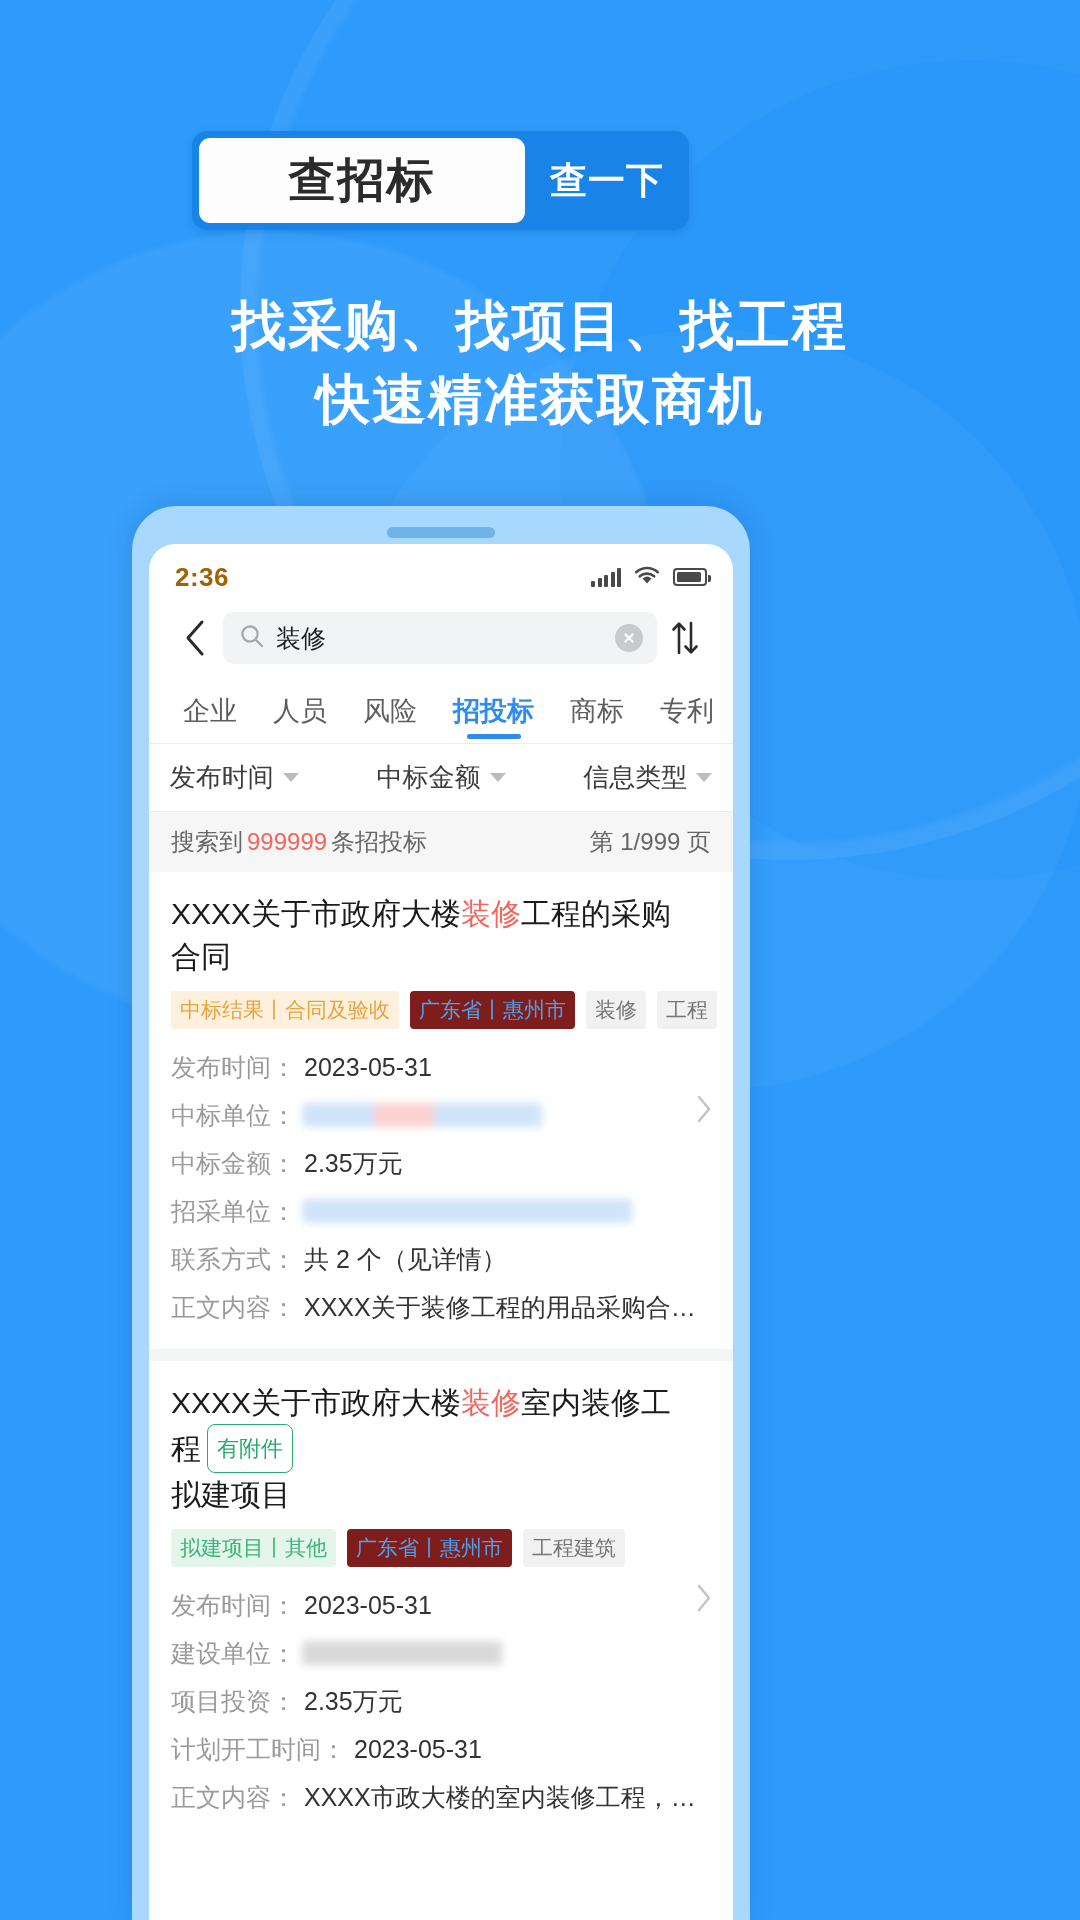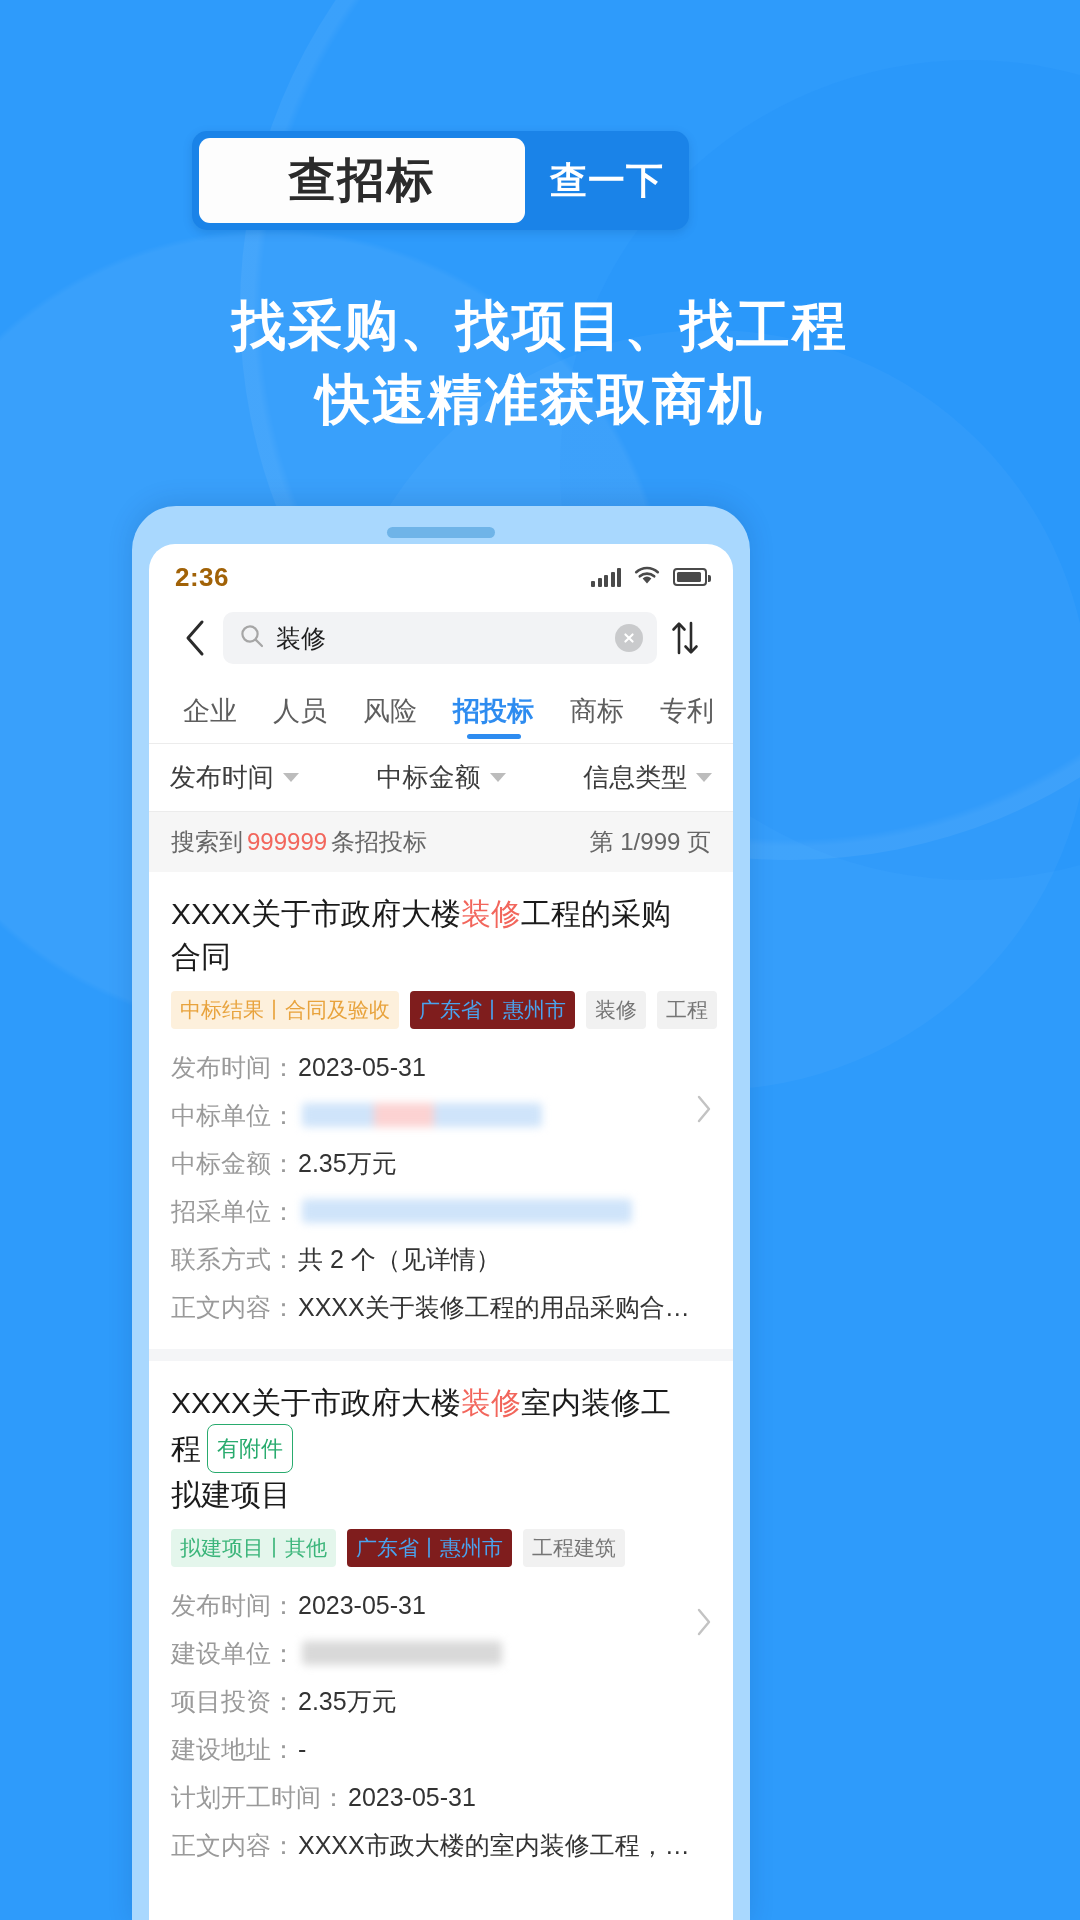--- a/index.html
+++ b/index.html
@@ -176,21 +176,21 @@
   .tagrow { display: flex; align-items: center; gap: 11px; margin-top: 13px; flex-wrap: nowrap; }
   .tag { font-size: 21px; border-radius: 4px; padding: 5px 9px; white-space: nowrap; }
   .tag.orange { background: #fdf0dc; color: #e8a33d; }
   .tag.green  { background: #e4f6ec; color: #3bb57a; }
   .tag.blue   { background: #7f1d1d; color: #4aa3ee; }
   .tag.gray   { background: #f1f1f1; color: #757575; }
 
   .rows { margin-top: 14px; }
   .row { display: flex; align-items: center; font-size: 25px; line-height: 48px; color: #333; }
   .row .k { color: #9a9a9a; white-space: nowrap; }
-  .row .v { color: #333; margin-left: 2px; white-space: nowrap; overflow: hidden; text-overflow: ellipsis; }
+  .row .v { color: #333; margin-left: 8px; white-space: nowrap; overflow: hidden; text-overflow: ellipsis; }
   .row .v.body { color: #333; }
   .blurv { height: 24px; border-radius: 4px; margin-left: 6px; position: relative; overflow: hidden; filter: blur(4px); }
   .blurv.b1 { width: 240px; background: linear-gradient(90deg,#cfe4fa 0 30%, #fcd2d2 30% 55%, #cfe4fa 55% 100%); }
   .blurv.b2 { width: 330px; background: linear-gradient(90deg,#cfe4fa 0 100%); }
   .blurv.b3 { width: 200px; background: linear-gradient(90deg,#d9d9d9 0 100%); }
 
   .chev { position: absolute; right: 20px; top: 50%; transform: translateY(-50%); }
 </style>
 </head>
 <body>
@@ -363,24 +363,20 @@
           </div>
         <div class="row">
             <span class="k">建设单位：</span>
             <span class="blurv b3"></span>
           </div>
         <div class="row">
             <span class="k">项目投资：</span>
             <span class="v">2.35万元</span>
           </div>
         <div class="row">
-            <span class="k">建设地址：</span>
-            <span class="v">-</span>
-          </div>
-        <div class="row">
             <span class="k">计划开工时间：</span>
             <span class="v">2023-05-31</span>
           </div>
         <div class="row">
             <span class="k">正文内容：</span>
             <span class="v body">XXXX市政大楼的室内装修工程，拟建项目...</span>
           </div>
       </div>
       <span class="chev">
         <svg width="18" height="30" viewBox="0 0 18 30" aria-hidden="true">

